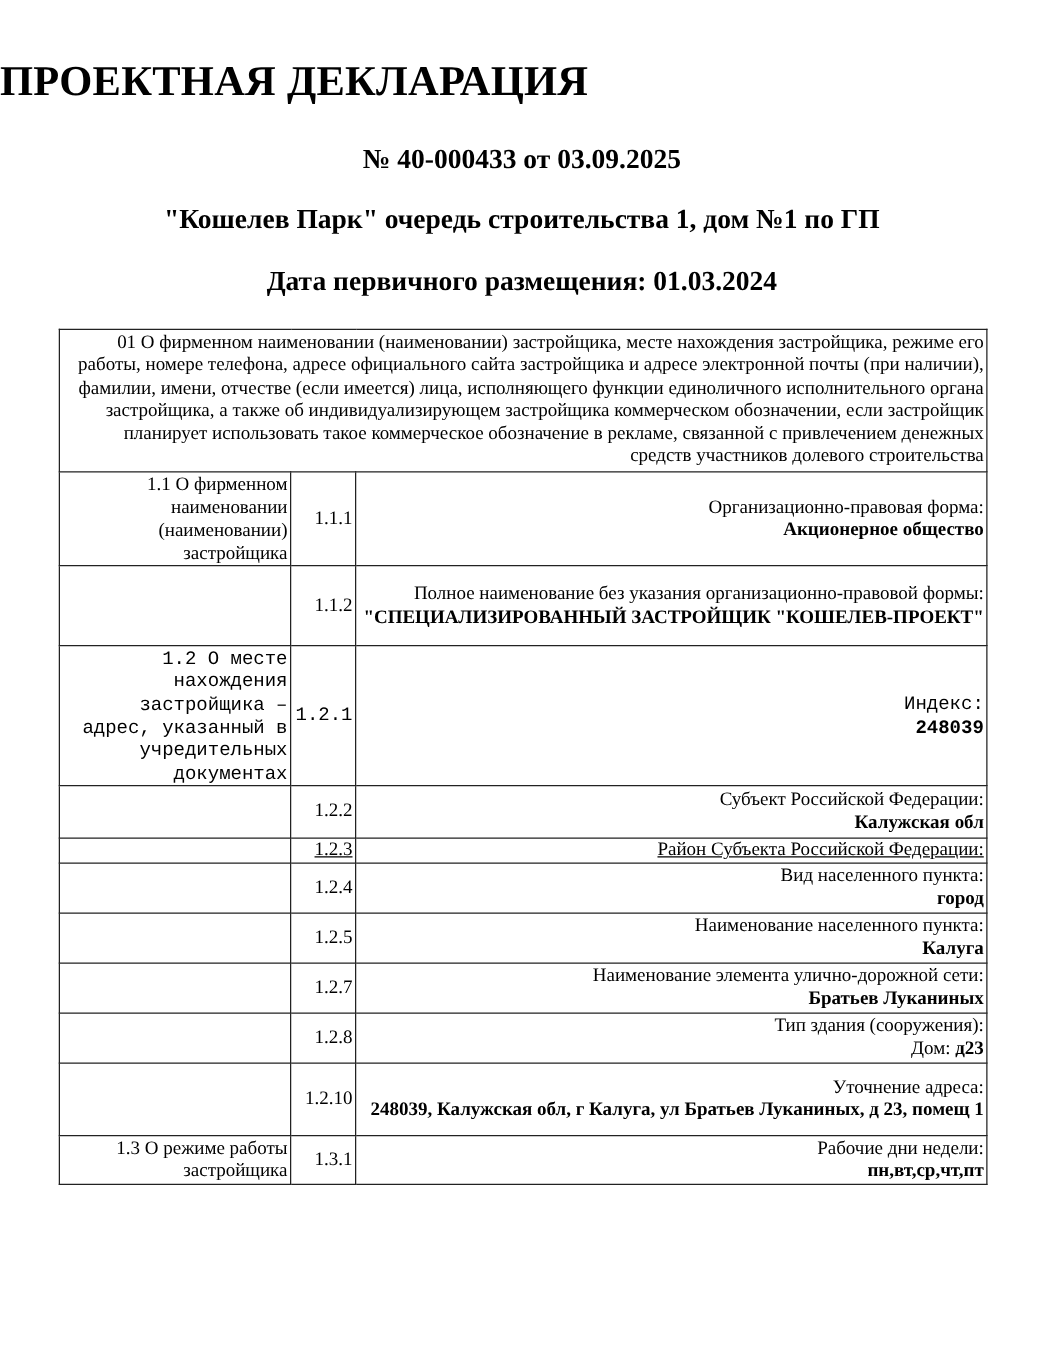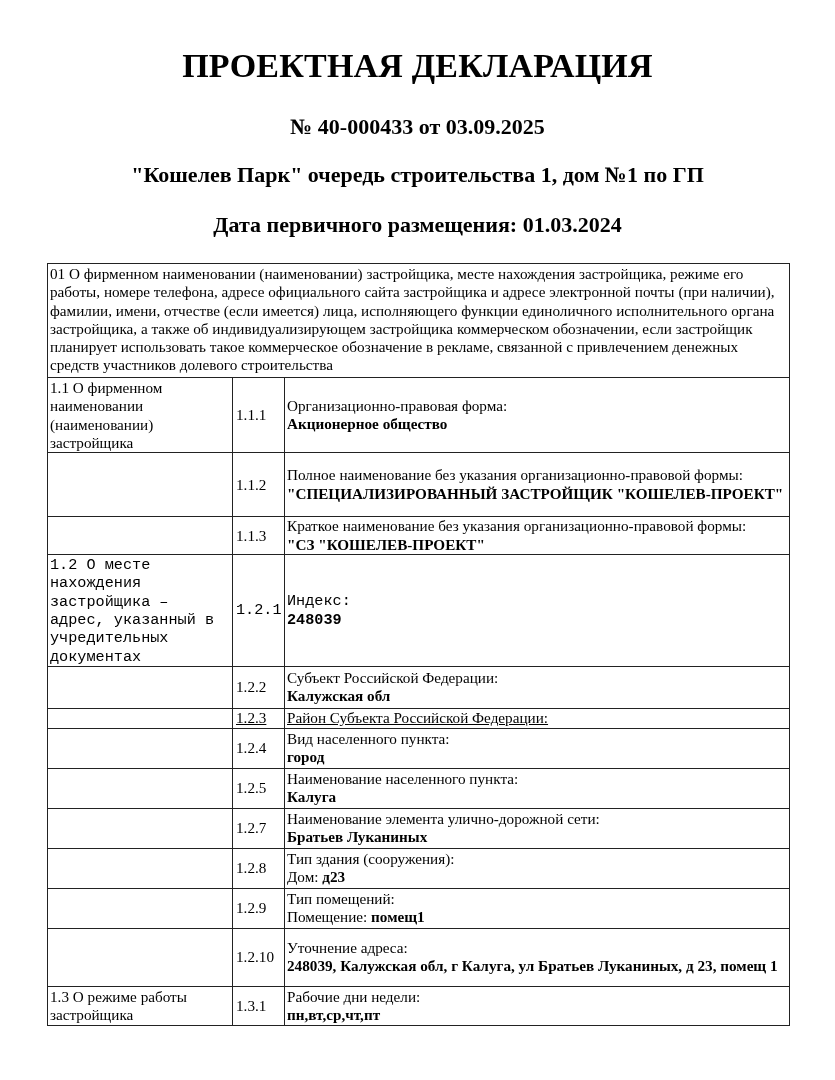--- a/index.html
+++ b/index.html
@@ -1,37 +1,37 @@
 <!DOCTYPE html>
 <html><head>
 <meta charset="utf-8">
 <style>
   html, body { margin: 0; padding: 0; background: #ffffff; }
   body {
     width: 835px; height: 1080px; position: relative; overflow: hidden;
     font-family: "Liberation Serif", "DejaVu Serif", serif; color: #000;
   }
   .title {
-    position: absolute; left: 0; width: 835px; top: 44px; text-align: center;
+    position: absolute; left: 0; width: 835px; top: 44px; 
     font-size: 34px; font-weight: bold; line-height: 44px; letter-spacing: 0.2px;
   }
   .subtitle {
     position: absolute; left: 0; width: 835px; text-align: center;
     font-size: 22px; font-weight: bold; line-height: 26px;
   }
   .sub1 { top: 114px; }
   .sub2 { top: 162px; }
   .sub3 { top: 212px; }
   table.decl {
     position: absolute; left: 47px; top: 263px; width: 742px;
     border-collapse: collapse; table-layout: fixed;
     font-size: 15.2px; line-height: 18.3px;
   }
   table.decl td {
-    border: 1px solid #222; padding: 0 2px 0 2px; vertical-align: middle;
+    border: 1px solid #222; padding: 0 2px 0 2px; vertical-align: middle; text-align: right;
   }
   table.decl td.c1 { vertical-align: top; padding-top: 1px; }
   col.k1 { width: 185px; }
   col.k2 { width: 52px; }
   col.k3 { width: 505px; }
   .hdr { padding: 0 2px 0 2px; }
   .val { font-weight: bold; }
   .num { padding-left: 3px !important; }
 </style>
 </head>
@@ -59,28 +59,20 @@
           <div>Организационно-правовая форма:</div>
           <div><span></span><span class="val">Акционерное общество</span></div>
         </td>
       </tr>
       <tr style="height: 64px;">
         <td class="c1"></td>
         <td class="num">1.1.2</td>
         <td>
           <div>Полное наименование без указания организационно-правовой формы:</div>
           <div><span></span><span class="val">"СПЕЦИАЛИЗИРОВАННЫЙ ЗАСТРОЙЩИК "КОШЕЛЕВ-ПРОЕКТ"</span></div>
-        </td>
-      </tr>
-      <tr style="height: 38px;">
-        <td class="c1"></td>
-        <td class="num">1.1.3</td>
-        <td>
-          <div>Краткое наименование без указания организационно-правовой формы:</div>
-          <div><span></span><span class="val">"СЗ "КОШЕЛЕВ-ПРОЕКТ"</span></div>
         </td>
       </tr>
       <tr style="height: 74px; font-family: Liberation Mono, monospace;">
         <td class="c1" style="vertical-align: middle;">1.2 О месте нахождения застройщика – адрес, указанный в учредительных документах</td>
         <td class="num">1.2.1</td>
         <td>
           <div>Индекс:</div>
           <div><span></span><span class="val">248039</span></div>
         </td>
       </tr>
@@ -124,28 +116,20 @@
         </td>
       </tr>
       <tr style="height: 40px;">
         <td class="c1"></td>
         <td class="num">1.2.8</td>
         <td>
           <div>Тип здания (сооружения):</div>
           <div><span>Дом: </span><span class="val">д23</span></div>
         </td>
       </tr>
-      <tr style="height: 40px;">
-        <td class="c1"></td>
-        <td class="num">1.2.9</td>
-        <td>
-          <div>Тип помещений:</div>
-          <div><span>Помещение: </span><span class="val">помещ1</span></div>
-        </td>
-      </tr>
       <tr style="height: 58px;">
         <td class="c1"></td>
         <td class="num">1.2.10</td>
         <td>
           <div>Уточнение адреса:</div>
           <div><span></span><span class="val">248039, Калужская обл, г Калуга, ул Братьев Луканиных, д 23, помещ 1</span></div>
         </td>
       </tr>
       <tr style="height: 39px;">
         <td class="c1" style="vertical-align: middle;">1.3 О режиме работы застройщика</td>

